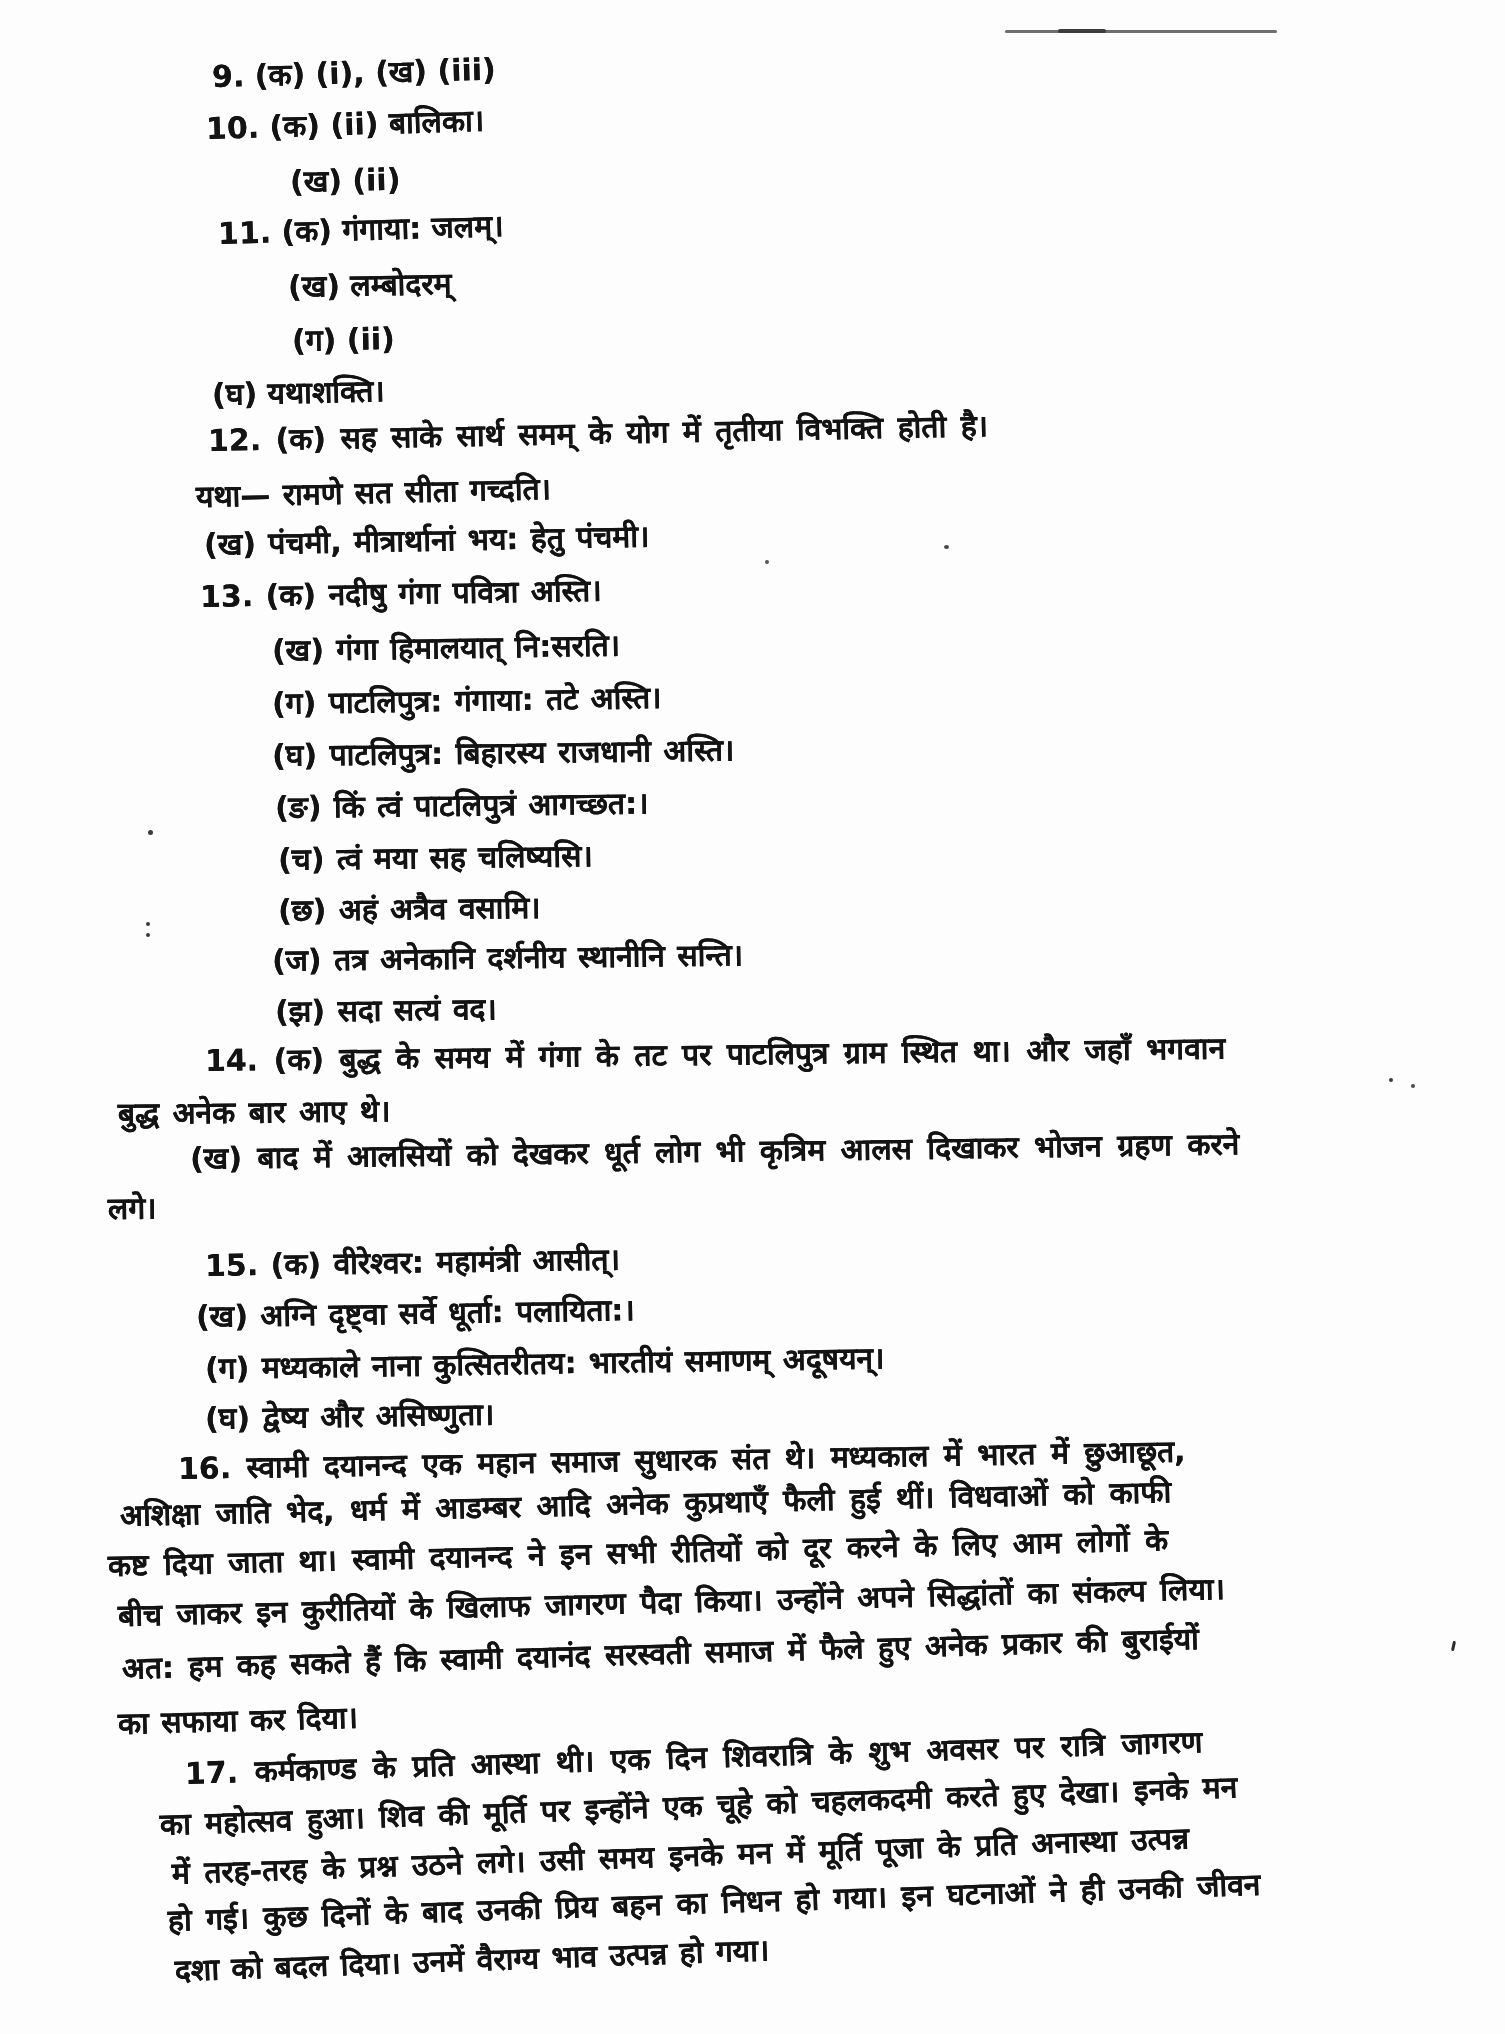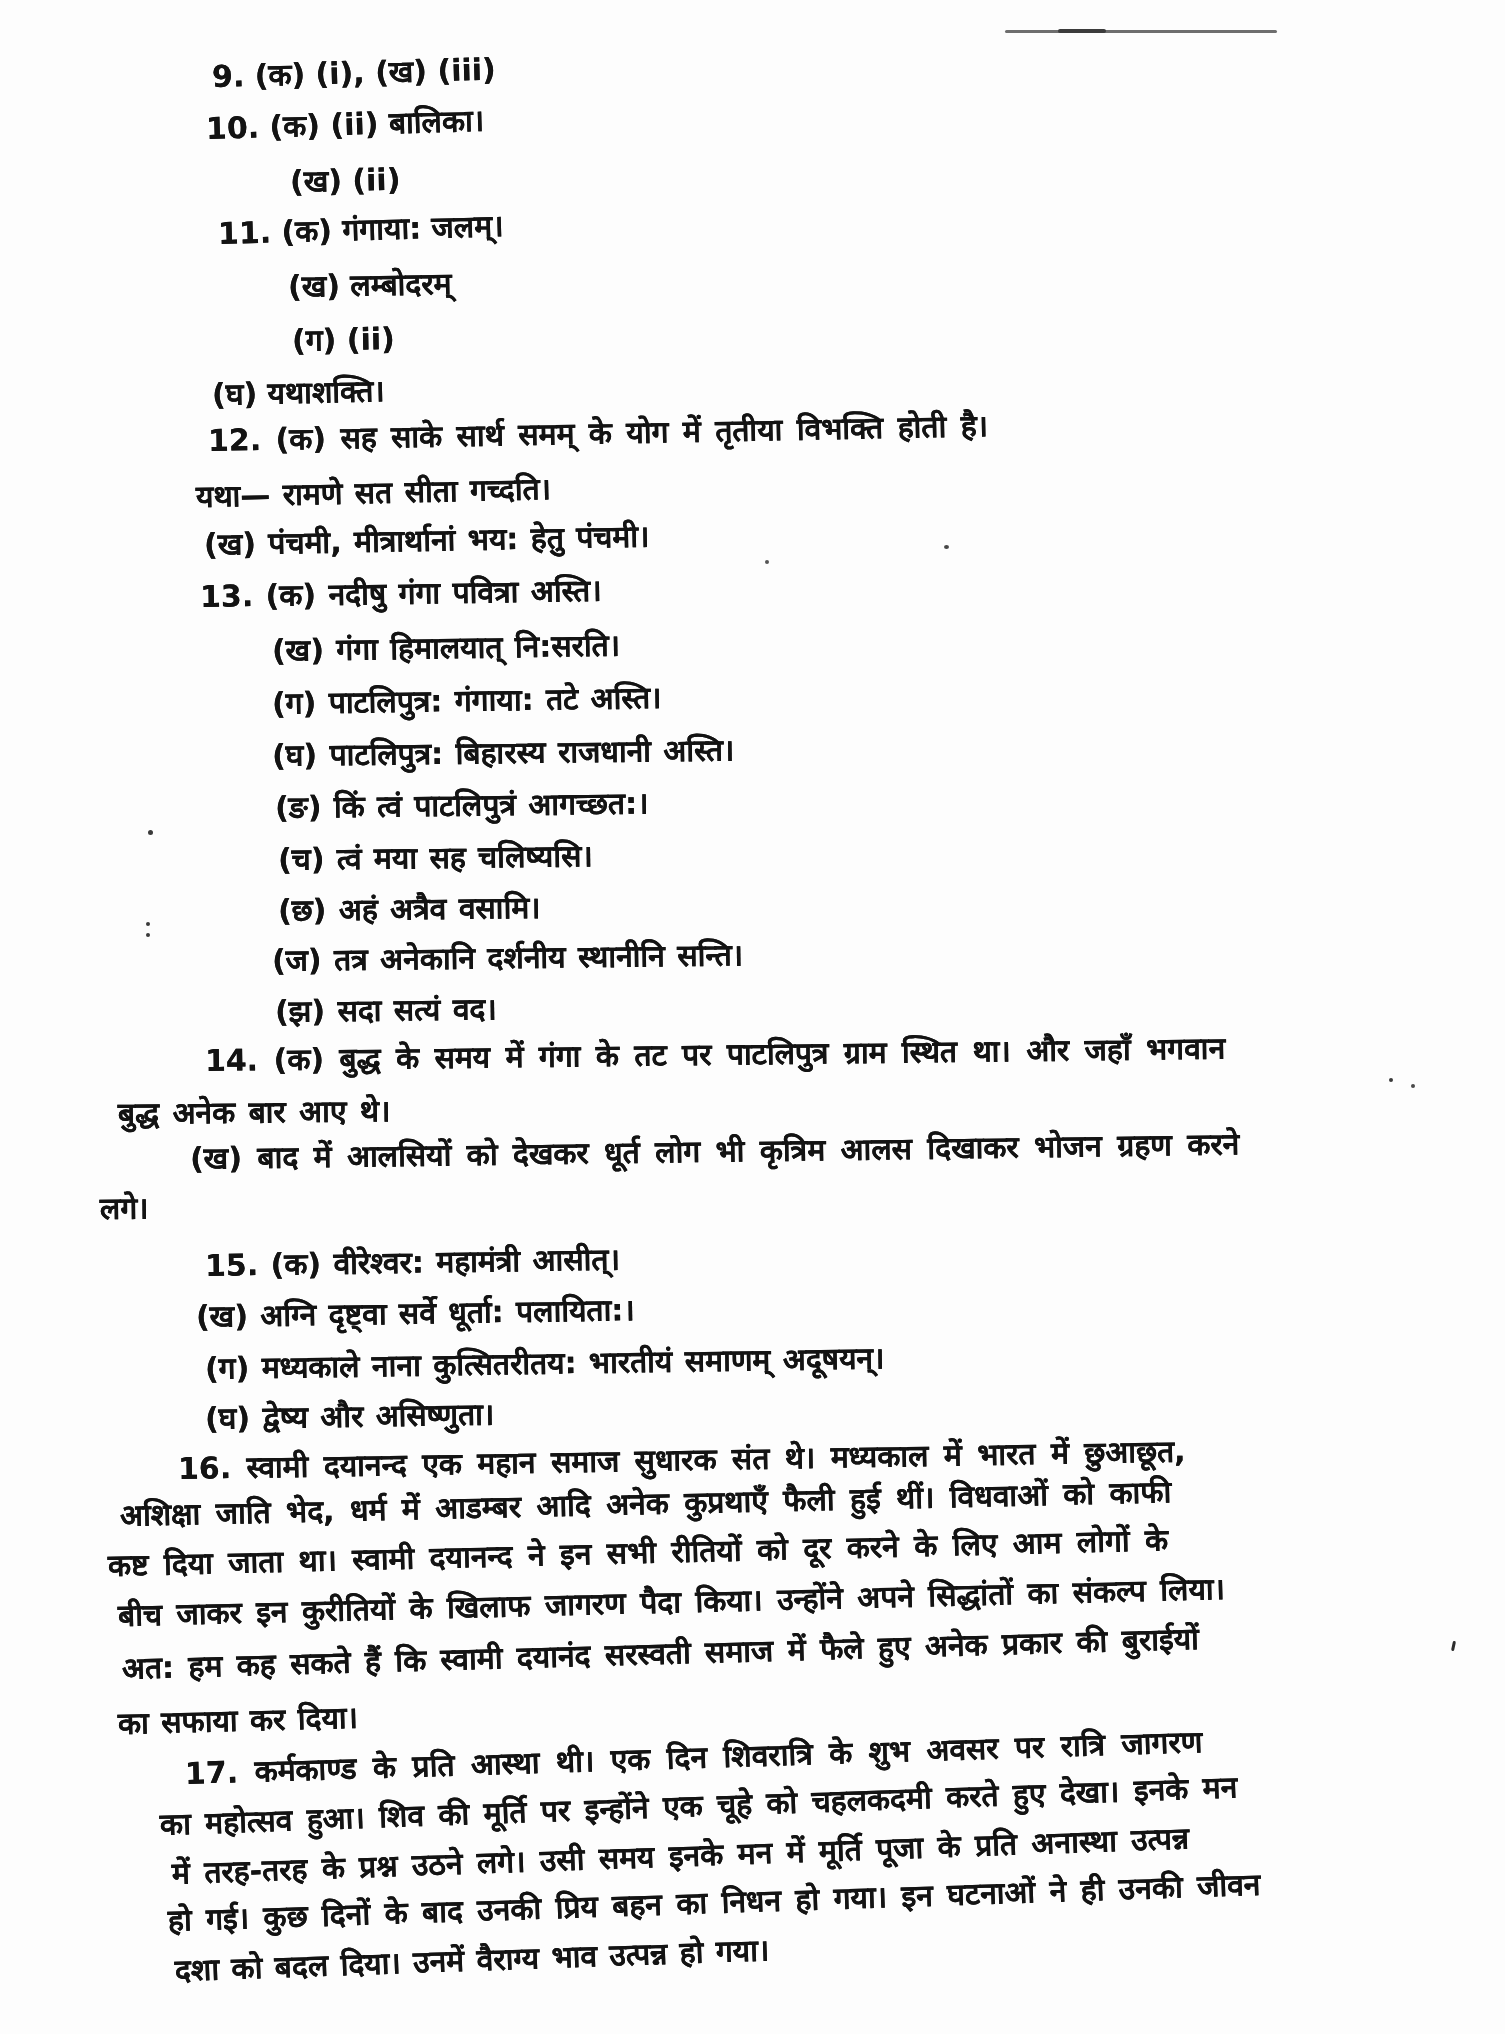--- a/index.html
+++ b/index.html
@@ -54,21 +54,21 @@
   <div class="ln" style="left:272px;top:685px;--r:-0.9deg;word-spacing:2px">(ग)  पाटलिपुत्र: गंगाया: तटे अस्ति।</div>
   <div class="ln" style="left:272px;top:737px;--r:-0.7deg;word-spacing:2px">(घ)  पाटलिपुत्र: बिहारस्य राजधानी अस्ति।</div>
   <div class="ln" style="left:275px;top:789px;--r:-0.7deg;word-spacing:2px">(ङ)  किं त्वं पाटलिपुत्रं आगच्छत:।</div>
   <div class="ln" style="left:278px;top:841px;--r:-0.7deg;word-spacing:2px">(च)  त्वं मया सह चलिष्यसि।</div>
   <div class="ln" style="left:278px;top:892px;--r:-0.7deg;word-spacing:2px">(छ)  अहं अत्रैव वसामि।</div>
   <div class="ln" style="left:272px;top:942px;--r:-0.7deg;word-spacing:2px">(ज)  तत्र अनेकानि दर्शनीय स्थानीनि सन्ति।</div>
   <div class="ln" style="left:275px;top:993px;--r:-0.7deg;word-spacing:2px">(झ)  सदा सत्यं वद।</div>
   <div class="ln" style="left:205px;top:1042px;--r:-0.7deg;word-spacing:5px">14. (क) बुद्ध के समय में गंगा के तट पर पाटलिपुत्र ग्राम स्थित था। और जहाँ भगवान</div>
   <div class="ln" style="left:118px;top:1095px;--r:-0.6deg;word-spacing:3px">बुद्ध अनेक बार आए थे।</div>
   <div class="ln" style="left:190px;top:1140px;--r:-0.8deg;word-spacing:5px">(ख) बाद में आलसियों को देखकर धूर्त लोग भी कृत्रिम आलस दिखाकर भोजन ग्रहण करने</div>
-  <div class="ln" style="left:100px;top:1190px;--r:-0.6deg">लगे।</div>
+  <div class="ln" style="left:108px;top:1190px;--r:-0.6deg">लगे।</div>
   <div class="ln" style="left:205px;top:1247px;--r:-0.9deg;word-spacing:2px">15. (क) वीरेश्वर: महामंत्री आसीत्।</div>
   <div class="ln" style="left:196px;top:1298px;--r:-0.9deg;word-spacing:2px">(ख) अग्नि दृष्ट्वा सर्वे धूर्ता: पलायिता:।</div>
   <div class="ln" style="left:205px;top:1350px;--r:-0.9deg;word-spacing:2px">(ग)  मध्यकाले नाना कुत्सितरीतय: भारतीयं समाणम् अदूषयन्।</div>
   <div class="ln" style="left:205px;top:1400px;--r:-0.9deg;word-spacing:2px">(घ)  द्वेष्य और असिष्णुता।</div>
   <div class="ln" style="left:178px;top:1450px;--r:-1.0deg;word-spacing:5px">16. स्वामी दयानन्द एक महान समाज सुधारक संत थे। मध्यकाल में भारत में छुआछूत,</div>
   <div class="ln" style="left:120px;top:1497px;--r:-1.3deg;word-spacing:5px">अशिक्षा जाति भेद, धर्म में आडम्बर आदि अनेक कुप्रथाएँ फैली हुई थीं। विधवाओं को काफी</div>
   <div class="ln" style="left:108px;top:1547px;--r:-1.4deg;word-spacing:5px">कष्ट दिया जाता था। स्वामी दयानन्द ने इन सभी रीतियों को दूर करने के लिए आम लोगों के</div>
   <div class="ln" style="left:118px;top:1597px;--r:-1.4deg;word-spacing:4px">बीच जाकर इन कुरीतियों के खिलाफ जागरण पैदा किया। उन्होंने अपने सिद्धांतों का संकल्प लिया।</div>
   <div class="ln" style="left:122px;top:1650px;--r:-1.6deg;word-spacing:4px">अत: हम कह सकते हैं कि स्वामी दयानंद सरस्वती समाज में फैले हुए अनेक प्रकार की बुराईयों</div>
   <div class="ln" style="left:118px;top:1705px;--r:-1.5deg;word-spacing:2px">का सफाया कर दिया।</div>

